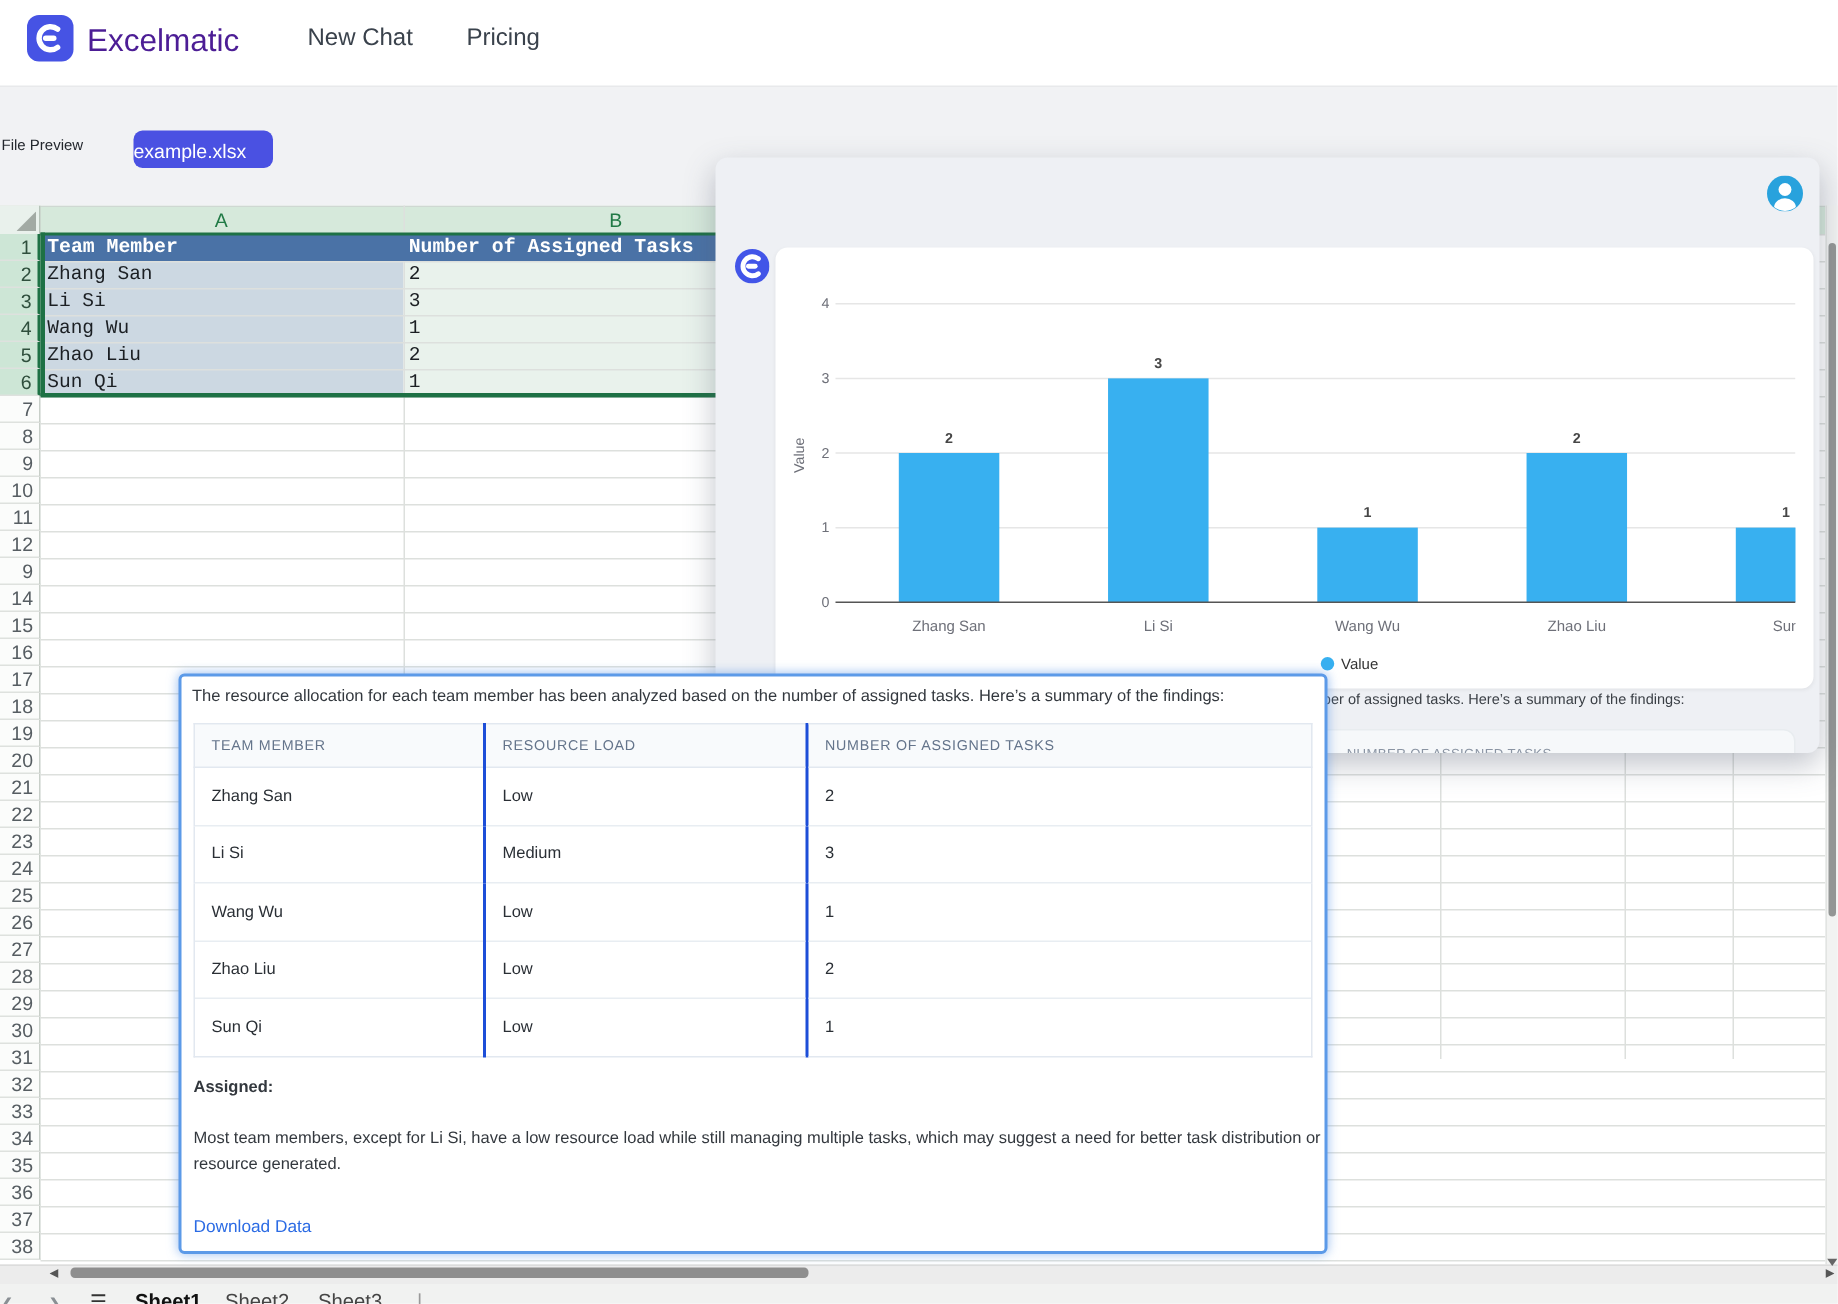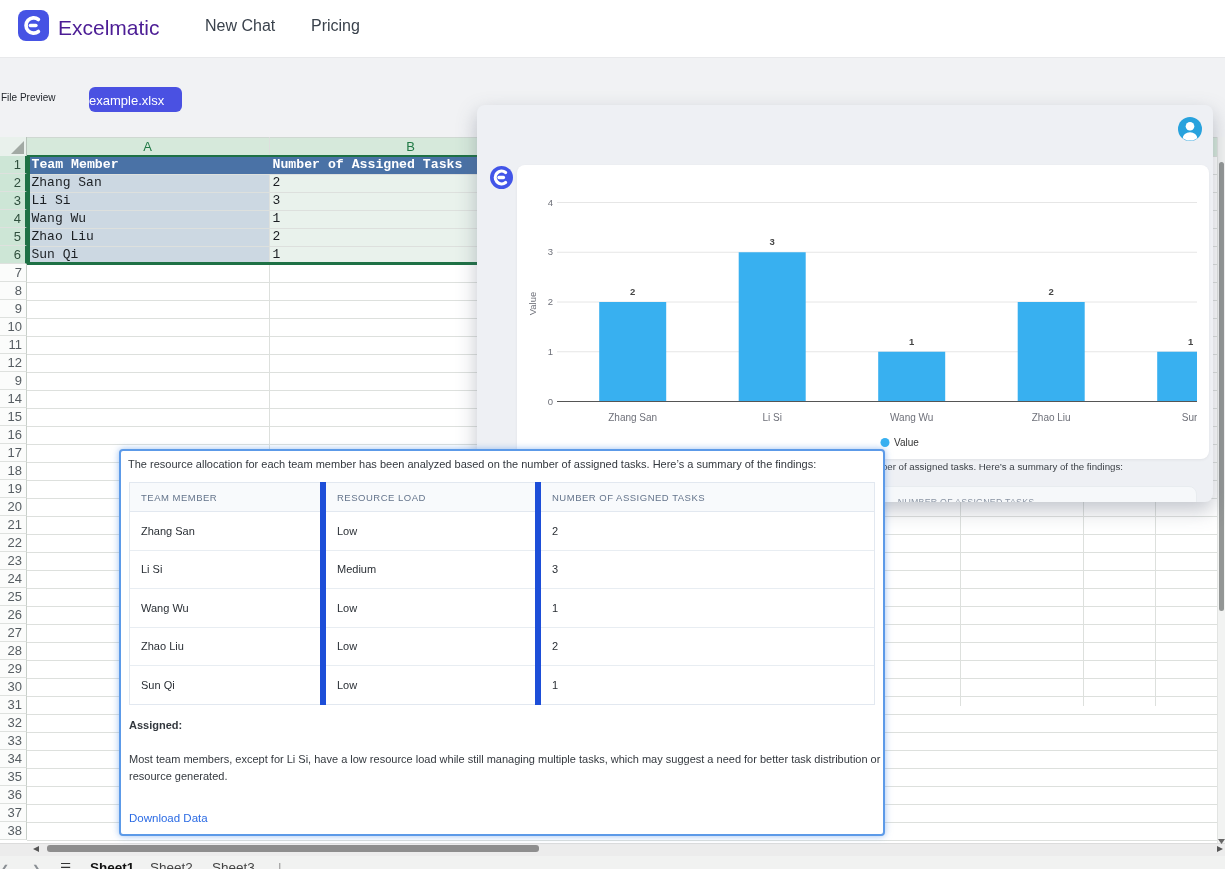--- a/index.html
+++ b/index.html
@@ -53,21 +53,21 @@
 #ctblhdr span { position:absolute; left:380px; top:10px; font-size:8.8px; letter-spacing:.25px; color:#8a94a3; }
 
 #card { position:absolute; left:118.5px; top:449px; width:766.5px; height:387px; background:#fff; border:2.5px solid #5c9ae8; border-radius:4px; box-shadow:0 0 7px rgba(90,150,232,.6); z-index:20; font-size:11px; color:#33383e; }
 #card .para { position:absolute; left:7.5px; top:7px; width:750px; }
 #ctable { position:absolute; left:8.5px; top:31px; width:746px; border-collapse:collapse; font-size:11px; color:#2a2f35; }
 #ctable th { font-weight:normal; text-align:left; font-size:9.5px; letter-spacing:.5px; color:#64748b; background:#f8fafc; height:29px; padding:0 0 0 11px; border:1px solid #e2e8f0; border-width:1px 0; }
 #ctable td { height:38.5px; padding:0 0 0 11px; border-top:1px solid #e8edf2; }
 #ctable th:first-child, #ctable td:first-child { border-left:1px solid #e2e8f0; }
 #ctable th:last-child, #ctable td:last-child { border-right:1px solid #e2e8f0; }
 #ctable tr:last-child td { border-bottom:1px solid #e2e8f0; }
-#ctable th + th, #ctable td + td { border-left:6px solid #1d4ed8; }
+#ctable th + th, #ctable td + td { border-left:2px solid #1d4ed8; }
 .ins { position:absolute; left:8.5px; white-space:nowrap; line-height:17px; }
 #dl { position:absolute; left:8.5px; top:360.5px; color:#2b6be4; font-size:11.5px; }
 </style></head>
 <body>
 <div id="mainbg"></div>
 <div id="navbar">
   <div id="logo">
       <svg width="31" height="31" viewBox="0 0 24 24">
         <g transform="translate(12 12) scale(0.76) translate(-12 -12)">
           <path d="M17.0 5.85 A7.8 7.8 0 1 0 17.0 18.15" fill="none" stroke="#fff" stroke-width="3.7" stroke-linecap="round"></path>

